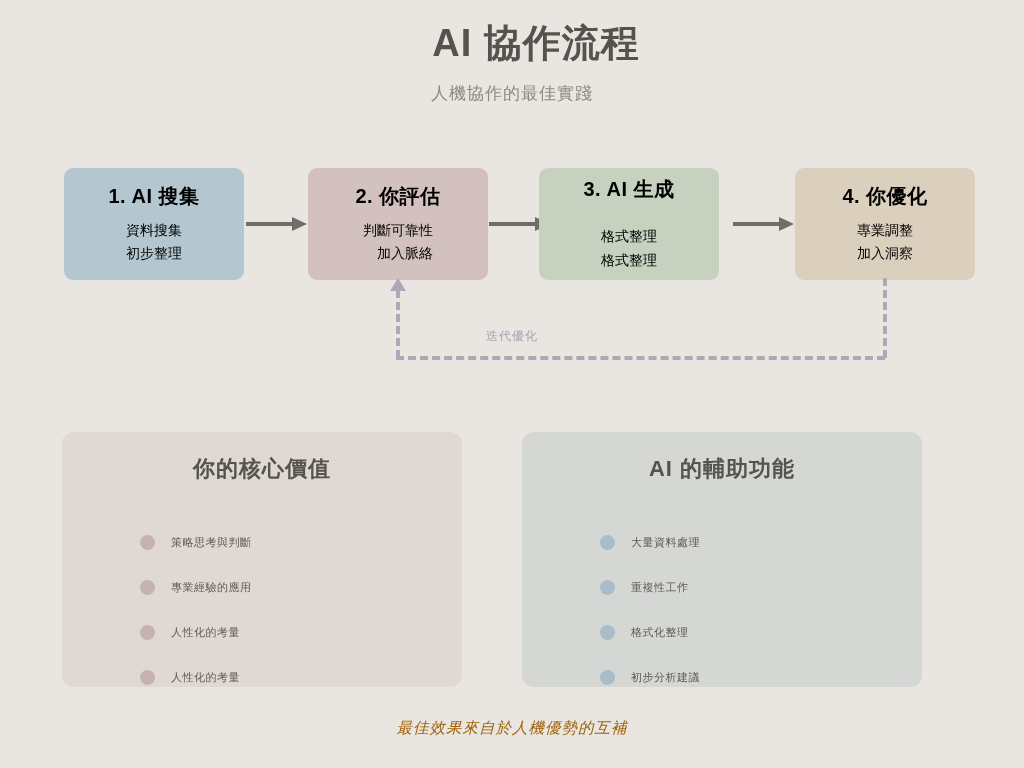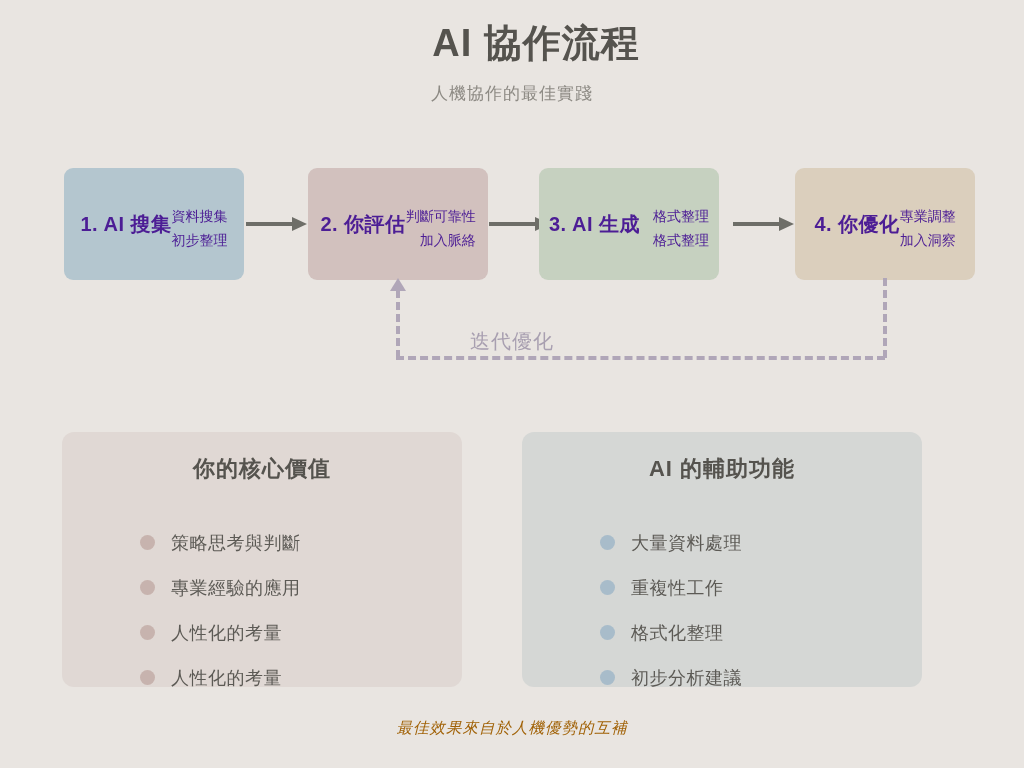--- a/index.html
+++ b/index.html
@@ -19,22 +19,22 @@
     letter-spacing:1px; line-height:1.15;padding-left:48px;
   }
   #page-subtitle {
     margin-top:16px; font-size:17px; color:#8d8a84; letter-spacing:1px;
   }
 
   
   #flow { position:absolute; left:0; top:168px; width:1024px; height:112px; }
   .step-box {
     position:absolute; top:0; width:180px; height:112px;
-    border-radius:9px; text-align:center; color:#4c1d95;
-    display:flex; align-items:center; justify-content:center;
+    border-radius:9px; text-align:center; color:#000000;
+    display:flex; flex-direction:column; align-items:center; justify-content:center;
   }
   .step-title { font-size:20px; font-weight:bold; letter-spacing:.5px; }
   .step-lines { margin-top:9px; font-size:14px; line-height:1.65;text-align:right; }
   .step-line { display:block; }
 
   .step-box.s1 { left:64px;  background:#b4c6cf; }
   .step-box.s2 { left:308px; background:#d2c1be; }
   .step-box.s3 { left:539px; background:#c6d1c0;gap:13px; }
   .step-box.s4 { left:795px; background:#dbcfbd; }
 
@@ -70,39 +70,39 @@
   }
   #loop-arrowhead {
     position:absolute; left:390px; top:0px;
     width:0; height:0;
     border-left:8px solid transparent;
     border-right:8px solid transparent;
     border-bottom:13px solid #b0a6b8;
   }
   #loop-label {
     position:absolute; left:0; top:50px; width:1024px; text-align:center;
-    font-size:20px; color:#a89fb0; letter-spacing:1px;
+    font-size:12px; color:#a89fb0; letter-spacing:1px;
   }
 
   
   .panel {
     position:absolute; top:432px; width:400px; height:255px;
     border-radius:12px; padding-top:22px;
   }
   #panel-human { left:62px;  background:#e0d8d4; }
   #panel-ai    { left:522px; background:#d5d7d5; }
 
   .panel-title {
     text-align:center; font-size:22px; font-weight:bold; color:#55534e;
     letter-spacing:1px;
   }
   .panel-list { margin-top:36px; padding-left:78px; }
   .panel-item {
     display:flex; align-items:center; height:45px;
-    font-size:18px; color:#5c5a55; letter-spacing:.5px;
+    font-size:11px; color:#5c5a55; letter-spacing:.5px;
   }
   .bullet {
     width:15px; height:15px; border-radius:50%;
     margin-right:16px; flex:none;
   }
   #panel-human .bullet { background:#c7b3ae; }
   #panel-ai .bullet    { background:#a8bcca; }
 
   
   #footer {

